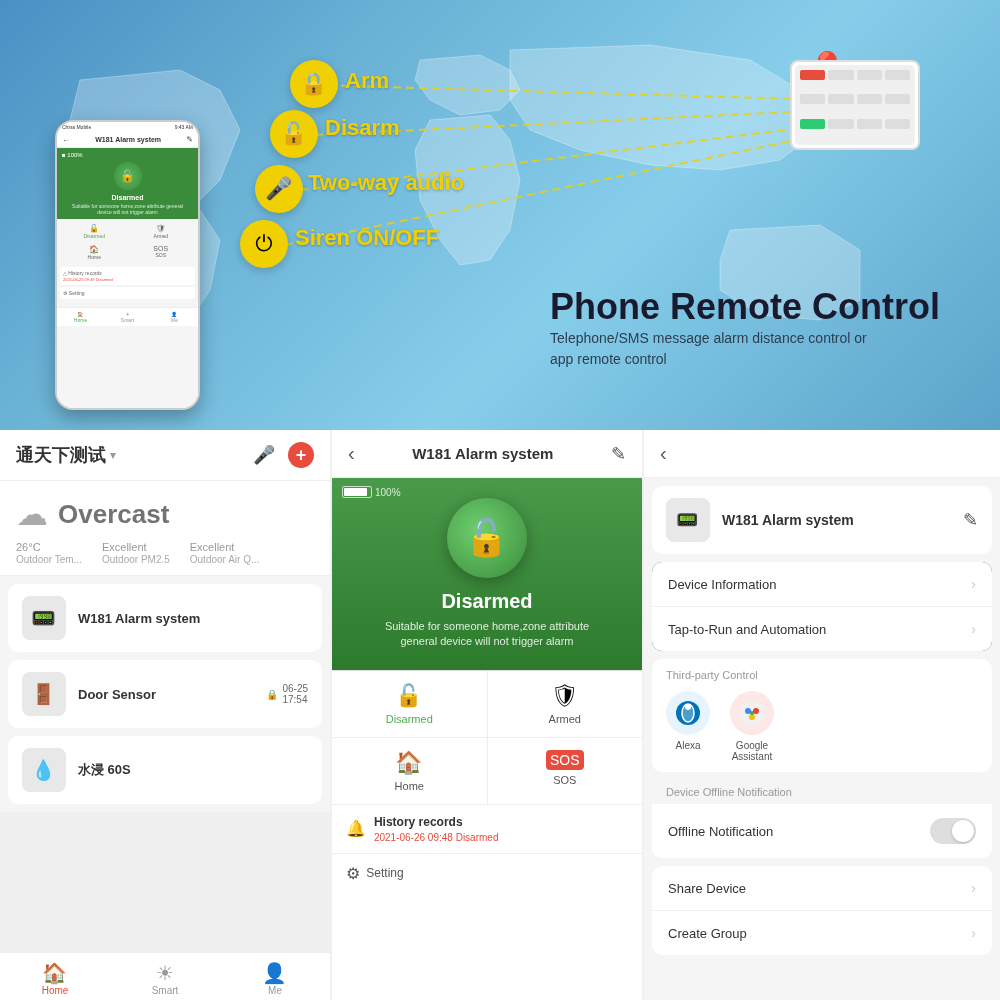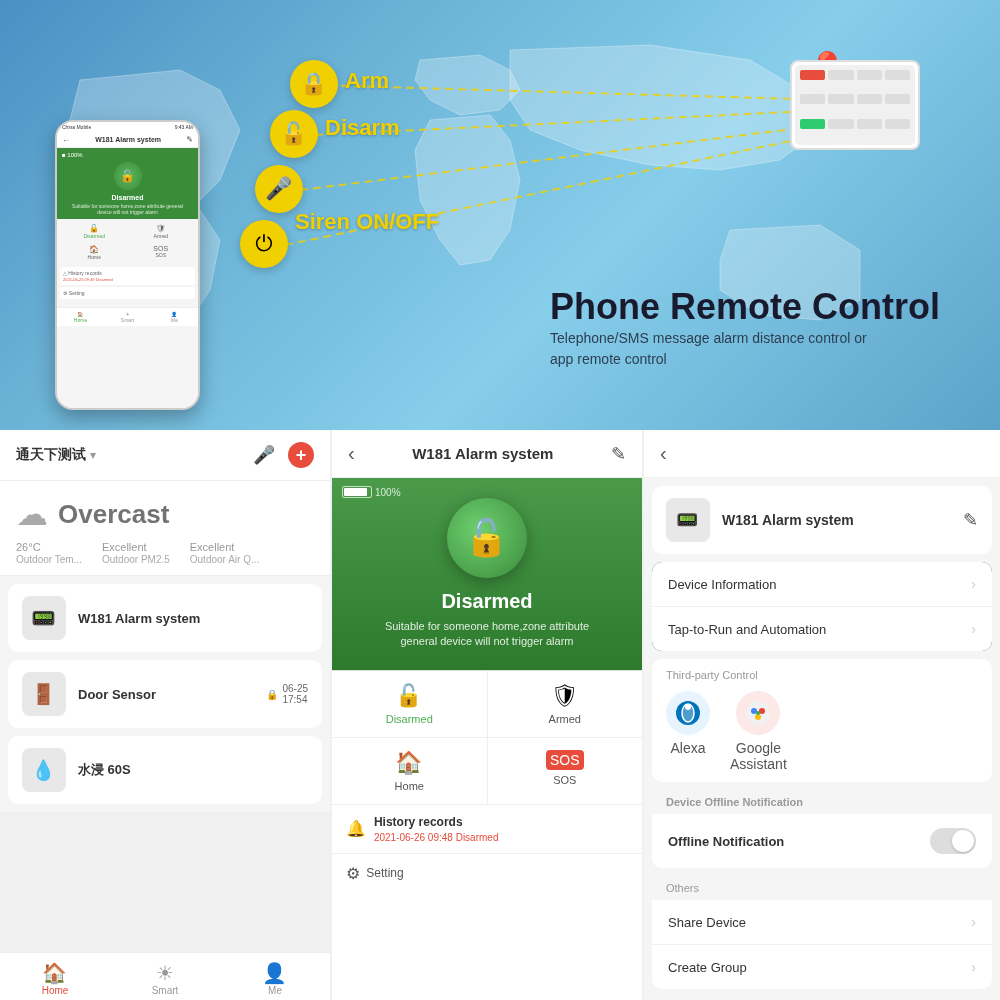--- a/index.html
+++ b/index.html
@@ -154,21 +154,21 @@
       position: absolute;
       font-size: 22px;
       font-weight: bold;
       color: #f0d000;
       z-index: 10;
       text-shadow: 0 1px 3px rgba(0,0,0,0.3);
     }
     .label-arm { top: 68px; left: 345px; }
     .label-disarm { top: 115px; left: 325px; }
     .label-audio { top: 170px; left: 308px; }
-    .label-siren { top: 209px; left: 295px; }
+    .label-siren { top: 225px; left: 295px; }
 
     
     .device-img {
       position: absolute;
       top: 60px;
       right: 80px;
       width: 130px;
       height: 90px;
       background: #fff;
       border-radius: 8px;
@@ -236,21 +236,21 @@
     }
     .panel-header-left {
       background: #fff;
       padding: 12px 16px;
       display: flex;
       align-items: center;
       justify-content: space-between;
       border-bottom: 1px solid #eee;
     }
     .app-name {
-      font-size: 14px;
+      font-size: 18px;
       font-weight: 600;
       color: #333;
     }
     .app-name-chevron { color: #999; font-size: 12px; margin-left: 4px; }
     .panel-header-icons {
       display: flex;
       gap: 12px;
       align-items: center;
     }
     .header-icon { font-size: 18px; color: #555; cursor: pointer; }
@@ -559,28 +559,27 @@
       width: 44px;
       height: 44px;
       border-radius: 50%;
       display: flex;
       align-items: center;
       justify-content: center;
       font-size: 24px;
     }
     .alexa-icon { background: #e8f4fd; color: #0073bb; }
     .google-icon { background: #fce8e6; color: #ea4335; }
-    .third-party-label { font-size: 14px; color: #555; text-align: center; }
+    .third-party-label { font-size: 10px; color: #555; text-align: center; }
 
     .notification-section {
       background: #fff;
       margin: 8px;
       border-radius: 10px;
       overflow: hidden;
-      font-weight: bold;
     }
     .notification-header {
       padding: 6px 14px;
       font-size: 11px;
       color: #999;
       background: #f5f5f5;
     }
     .notification-item {
       padding: 14px 16px;
       display: flex;
@@ -711,20 +710,21 @@
   </div>
 
   
   <div class="hero-icon hero-icon-arm">🔒</div>
   <div class="hero-label label-arm">Arm</div>
 
   <div class="hero-icon hero-icon-disarm">🔓</div>
   <div class="hero-label label-disarm">Disarm</div>
 
   <div class="hero-icon hero-icon-audio">🎤</div>
+  <div class="hero-label label-audio">Two-way audio</div>
 
   <div class="hero-icon hero-icon-siren">⏻</div>
   <div class="hero-label label-siren">Siren ON/OFF</div>
 
   
   <div class="location-pin">📍</div>
 
   
   <div class="device-img">
     <div class="device-keypad">
@@ -932,21 +932,20 @@
       <div class="notification-header">Device Offline Notification</div>
       <div class="notification-item">
         <span class="notification-label">Offline Notification</span>
         <div class="toggle">
           <div class="toggle-knob"></div>
         </div>
       </div>
     </div>
 
     <div class="others-section">
-      <div class="others-header">Others</div>
       <div class="others-item">
         <span class="others-item-label">Share Device</span>
         <span class="others-item-arrow">›</span>
       </div>
       <div class="others-item">
         <span class="others-item-label">Create Group</span>
         <span class="others-item-arrow">›</span>
       </div>
     </div>
   </div>

